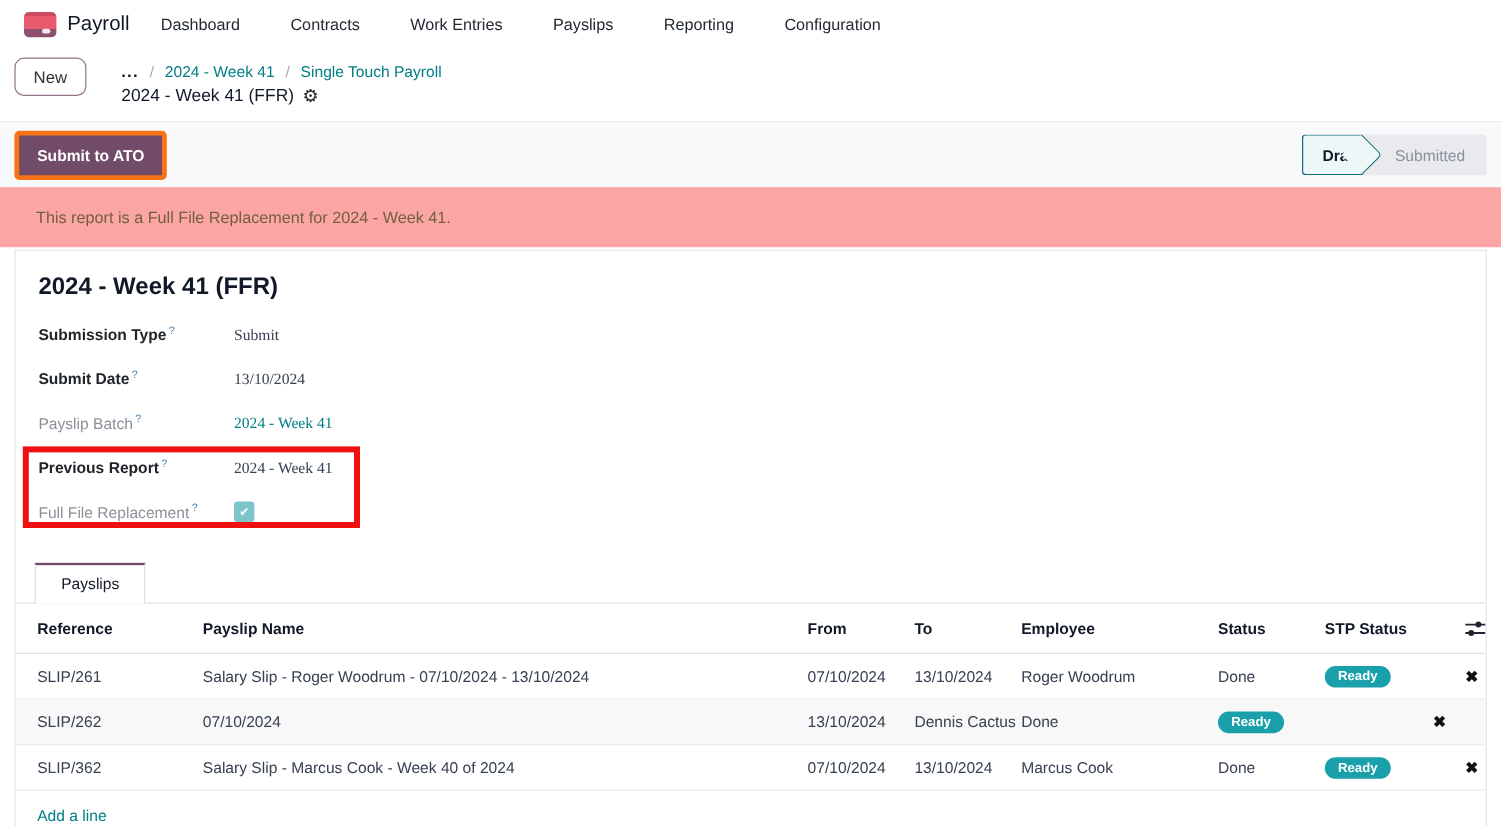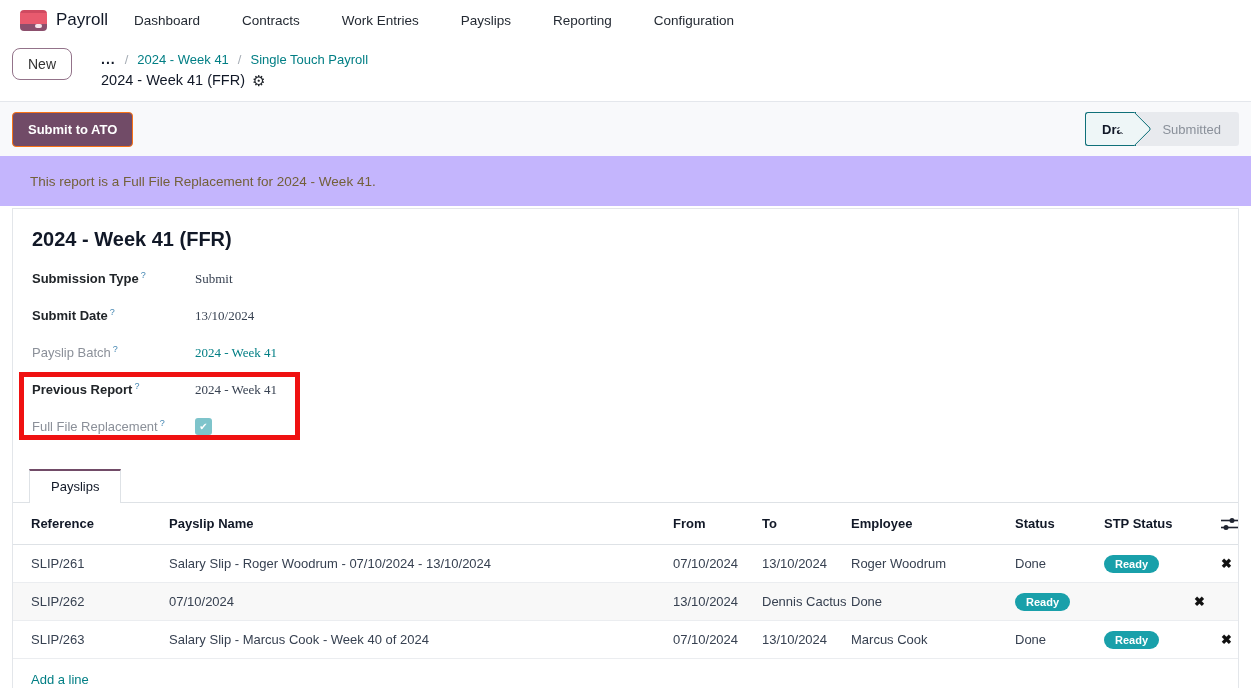--- a/index.html
+++ b/index.html
@@ -26,34 +26,34 @@
   .crumb-more { font-weight:700; letter-spacing:1px; font-size:14px; color:#111827; cursor:pointer; }
   .crumb-sep { color:#a6adb5; font-size:13px; }
   .crumb-link { color:#017e84; font-size:13px; cursor:pointer; }
   .crumbs-line2 { display:flex; align-items:center; gap:7px; margin-top:3px;
                   font-size:14.5px; color:#111827; }
   .gear { font-size:15px; color:#22262c; cursor:pointer; line-height:1; }
 
   
   .actionbar { position:absolute; top:102px; left:0; width:1251px; height:54px; background:#f8f9fb;
                display:flex; align-items:center; justify-content:space-between; padding:0 12px; }
-  .btn-submit { background:#714b67; border:1px solid #f97316; color:#fff; font-size:13px; font-weight:700;
+  .btn-submit { background:#714b67; border:4px solid #f97316; color:#fff; font-size:13px; font-weight:700;
                 padding:9px 15px; border-radius:4px; cursor:pointer; }
   .statusbar { display:flex; align-items:center; background:#e8eaee; border-radius:3px;
                height:34px; padding-right:18px; }
   .stage-draft { position:relative; height:34px; display:flex; align-items:center;
                  background:#eef6f7; border:1px solid #0f7079; border-right:none; border-radius:3px 0 0 3px;
                  padding:0 4px 0 16px; font-size:13px; font-weight:700; color:#111827; cursor:pointer; }
   .stage-draft::after { content:""; position:absolute; right:-11px; top:50%; width:23px; height:23px;
                         transform:translateY(-50%) rotate(45deg); background:#eef6f7;
                         border-top:1px solid #0f7079; border-right:1px solid #0f7079; border-radius:0 4px 0 0; }
   .stage-submitted { margin-left:26px; font-size:13px; color:#8a909a; cursor:pointer; }
 
   
-  .banner { position:absolute; top:156px; left:0; width:1251px; height:50px; background:#c4b5fd;
+  .banner { position:absolute; top:156px; left:0; width:1251px; height:50px; background:#fca5a5;
             display:flex; align-items:center; padding-left:30px; font-size:13.5px; color:#73603a; }
 
   
   .sheet { position:absolute; top:208px; left:12px; width:1227px; height:486px;
            background:#fff; border:1px solid #e3e6ea; overflow:hidden; }
   .sheet-title { margin:19px 0 0 19px; font-size:20px; font-weight:700; color:#111827; }
   .fields { display:flex; margin:16px 0 0 19px;flex-direction:column; }
   .col-left { width:611px; }
   .col-right { flex:1; }
   .frow { display:flex; align-items:center; min-height:23px; margin-bottom:14px; }
@@ -204,21 +204,21 @@
     <span>SLIP/262</span>
     <span>07/10/2024</span>
     <span>13/10/2024</span>
     <span>Dennis Cactus</span>
     <span>Done</span>
     <span><span class="badge">Ready</span></span>
     <span class="cell-end del">✖</span>
   </div>
 
   <div class="trow">
-    <span>SLIP/263</span>
+    <span>SLIP/362</span>
     <span>Salary Slip - Marcus Cook - Week 40 of 2024</span>
     <span>07/10/2024</span>
     <span>13/10/2024</span>
     <span>Marcus Cook</span>
     <span>Done</span>
     <span><span class="badge">Ready</span></span>
     <span class="cell-end del">✖</span>
   </div>
 
   <div class="addrow">

